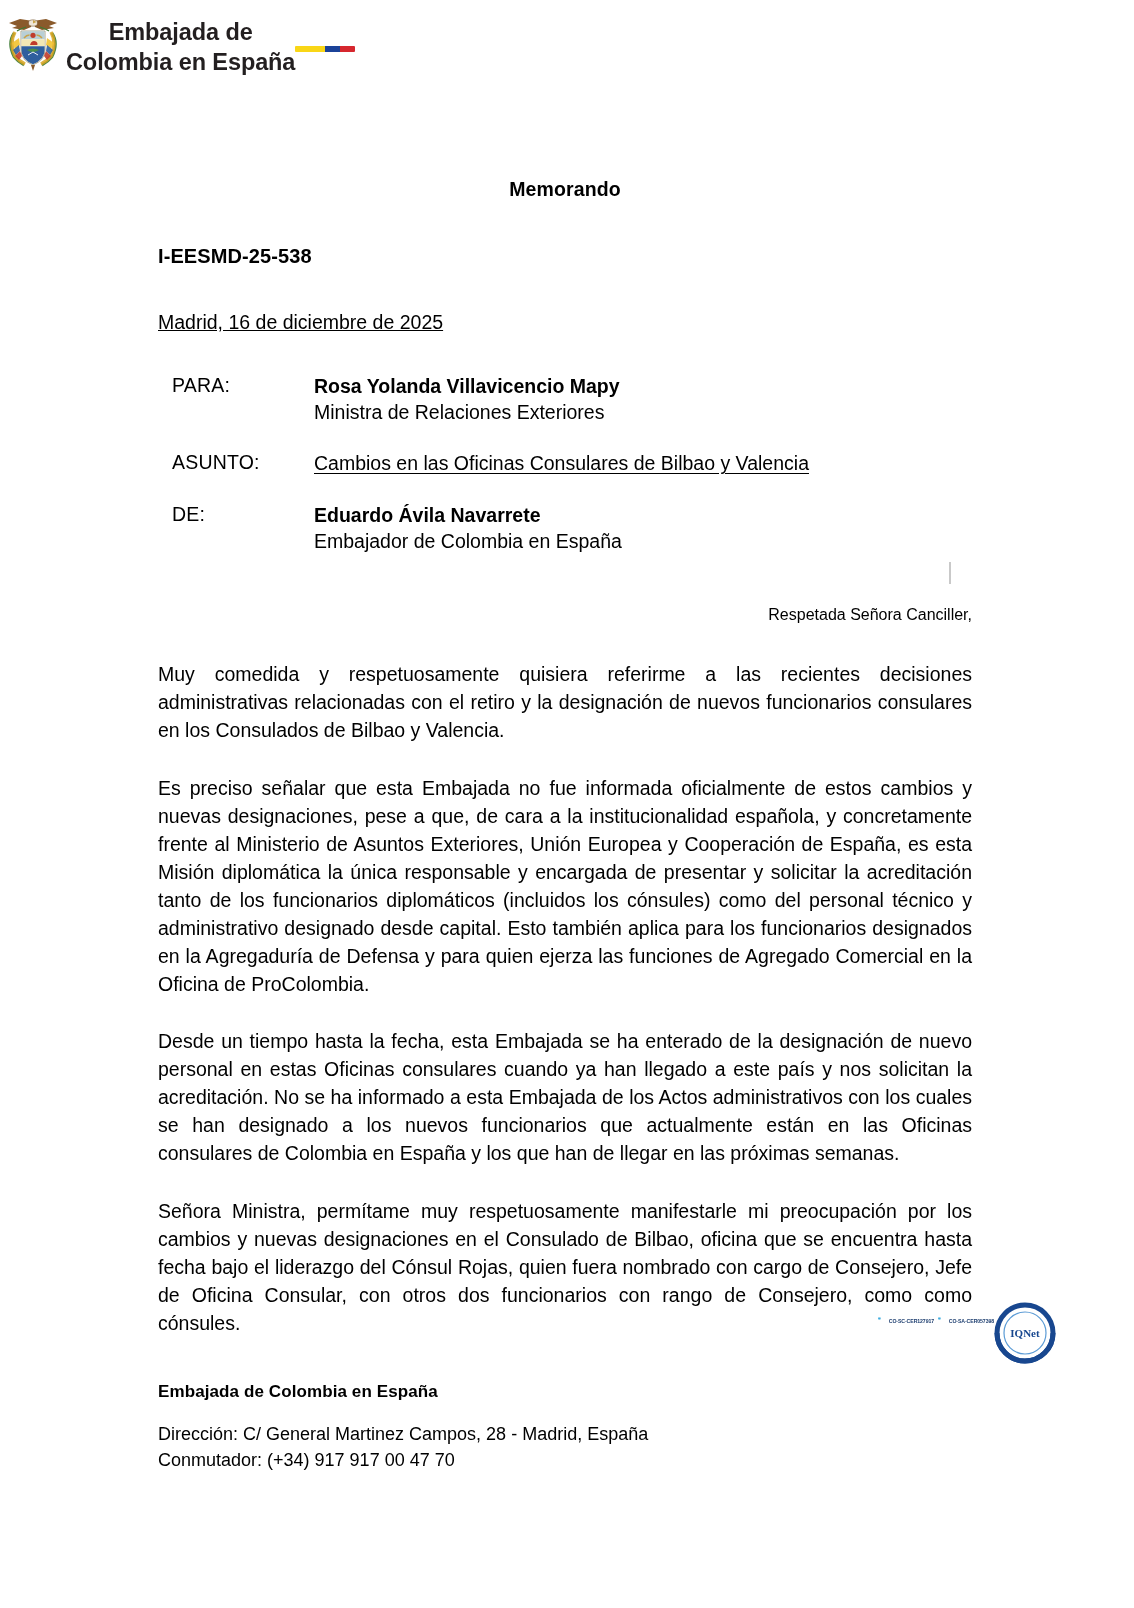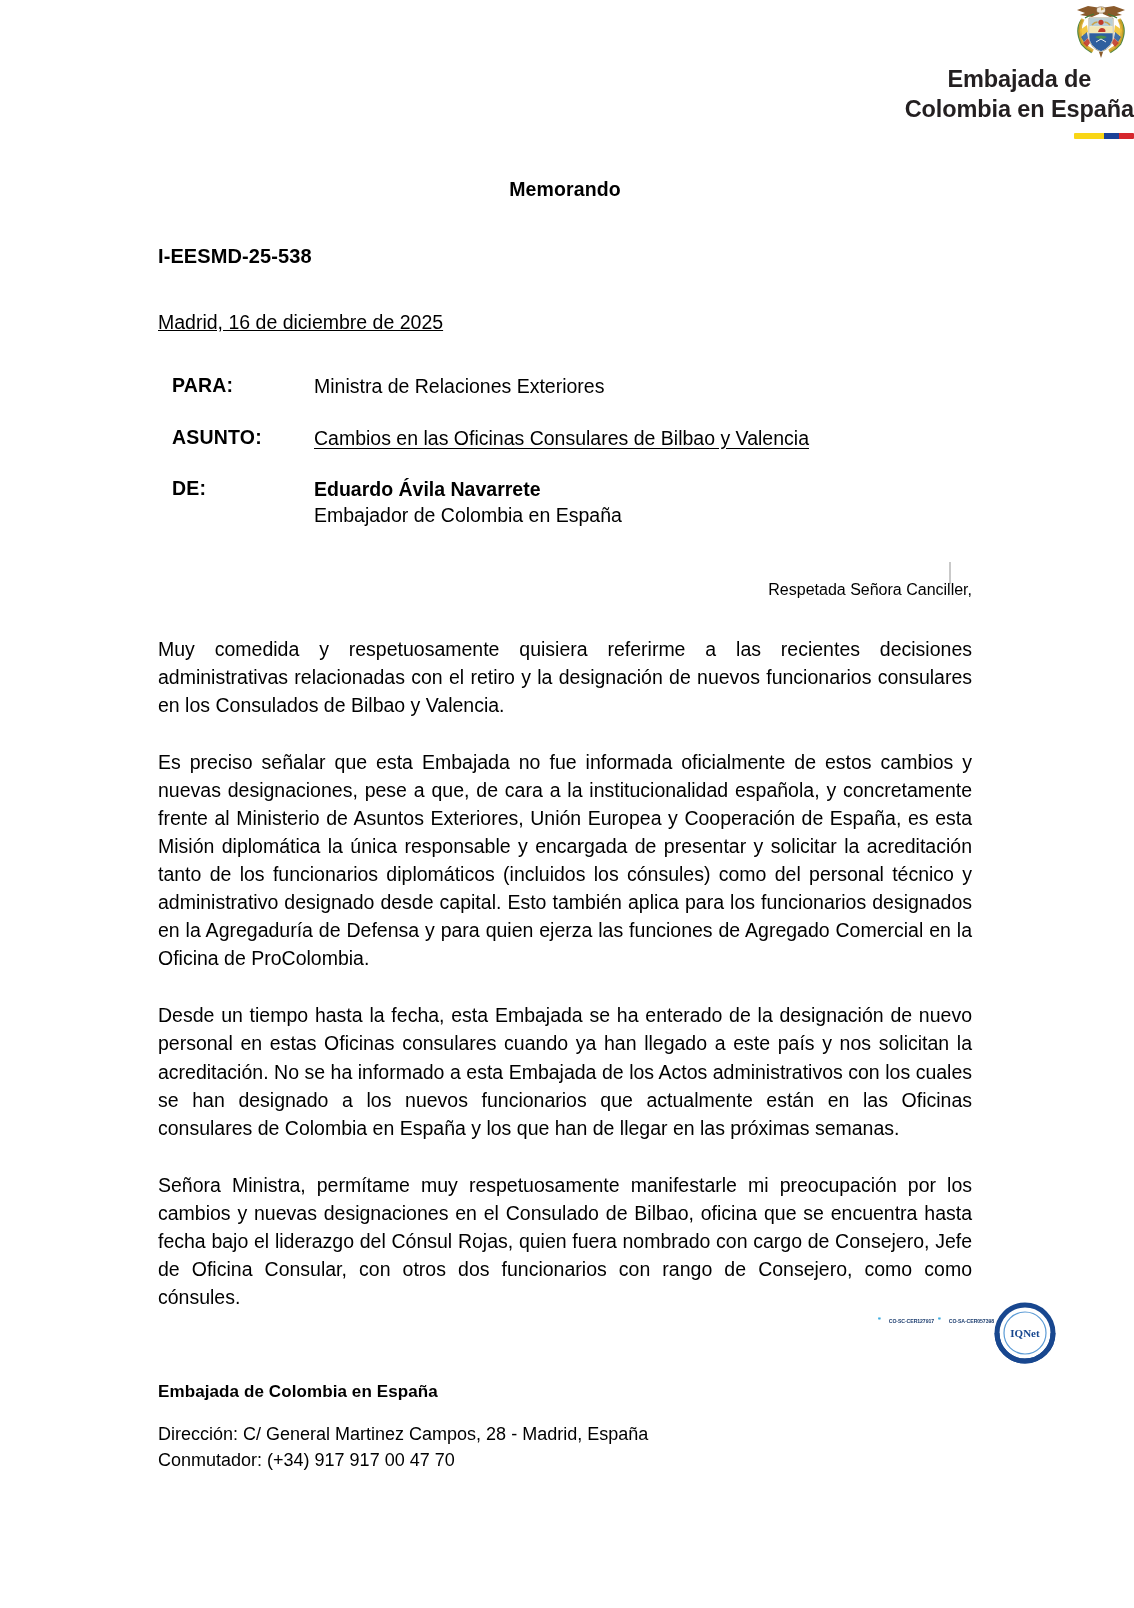--- a/index.html
+++ b/index.html
@@ -23,23 +23,23 @@
     box-sizing: border-box;
   }
 
   
   .letterhead {
     position: absolute;
     top: 0;
     left: 0;
     right: 0;
     display: flex;
-    flex-direction: column;
-    align-items: flex-end;
-    padding-top: 4px;
+    flex-direction: row;
+    align-items: center;
+    padding-top: 11px;
   }
   .coat-of-arms {
     width: 66px;
     height: 54px;
     display: block;
   }
   .letterhead-title {
     margin-top: 6px;
     text-align: center;
     font-size: 23.5px;
@@ -97,21 +97,21 @@
   
   .meta-block { margin: 0 0 52px 0; }
   .meta-row {
     display: flex;
     align-items: flex-start;
     margin-bottom: 26px;
   }
   .meta-row:last-child { margin-bottom: 0; }
   .meta-label {
     flex: 0 0 156px;
-    font-weight: bold;
+    font-weight: normal;
     font-size: 19.5px;
     padding-left: 14px;
     box-sizing: border-box;
     letter-spacing: 0.2px;
   }
   .meta-value { flex: 1 1 auto; }
   .meta-name {
     font-weight: bold;
     font-size: 19.5px;
     line-height: 1.32;
@@ -279,20 +279,21 @@
 
     <div class="doc-number">I-EESMD-25-538</div>
 
     <div class="doc-place-date">Madrid, 16 de diciembre de 2025</div>
 
     <div class="meta-block">
 
       <div class="meta-row">
         <div class="meta-label">PARA:</div>
         <div class="meta-value">
+          <span class="meta-name">Rosa Yolanda Villavicencio Mapy</span>
           <span class="meta-role">Ministra de Relaciones Exteriores</span>
         </div>
       </div>
 
       <div class="meta-row meta-row-subject">
         <div class="meta-label">ASUNTO:</div>
         <div class="meta-value">
           <span class="meta-subject">Cambios en las Oficinas Consulares de Bilbao y Valencia</span>
         </div>
       </div>

